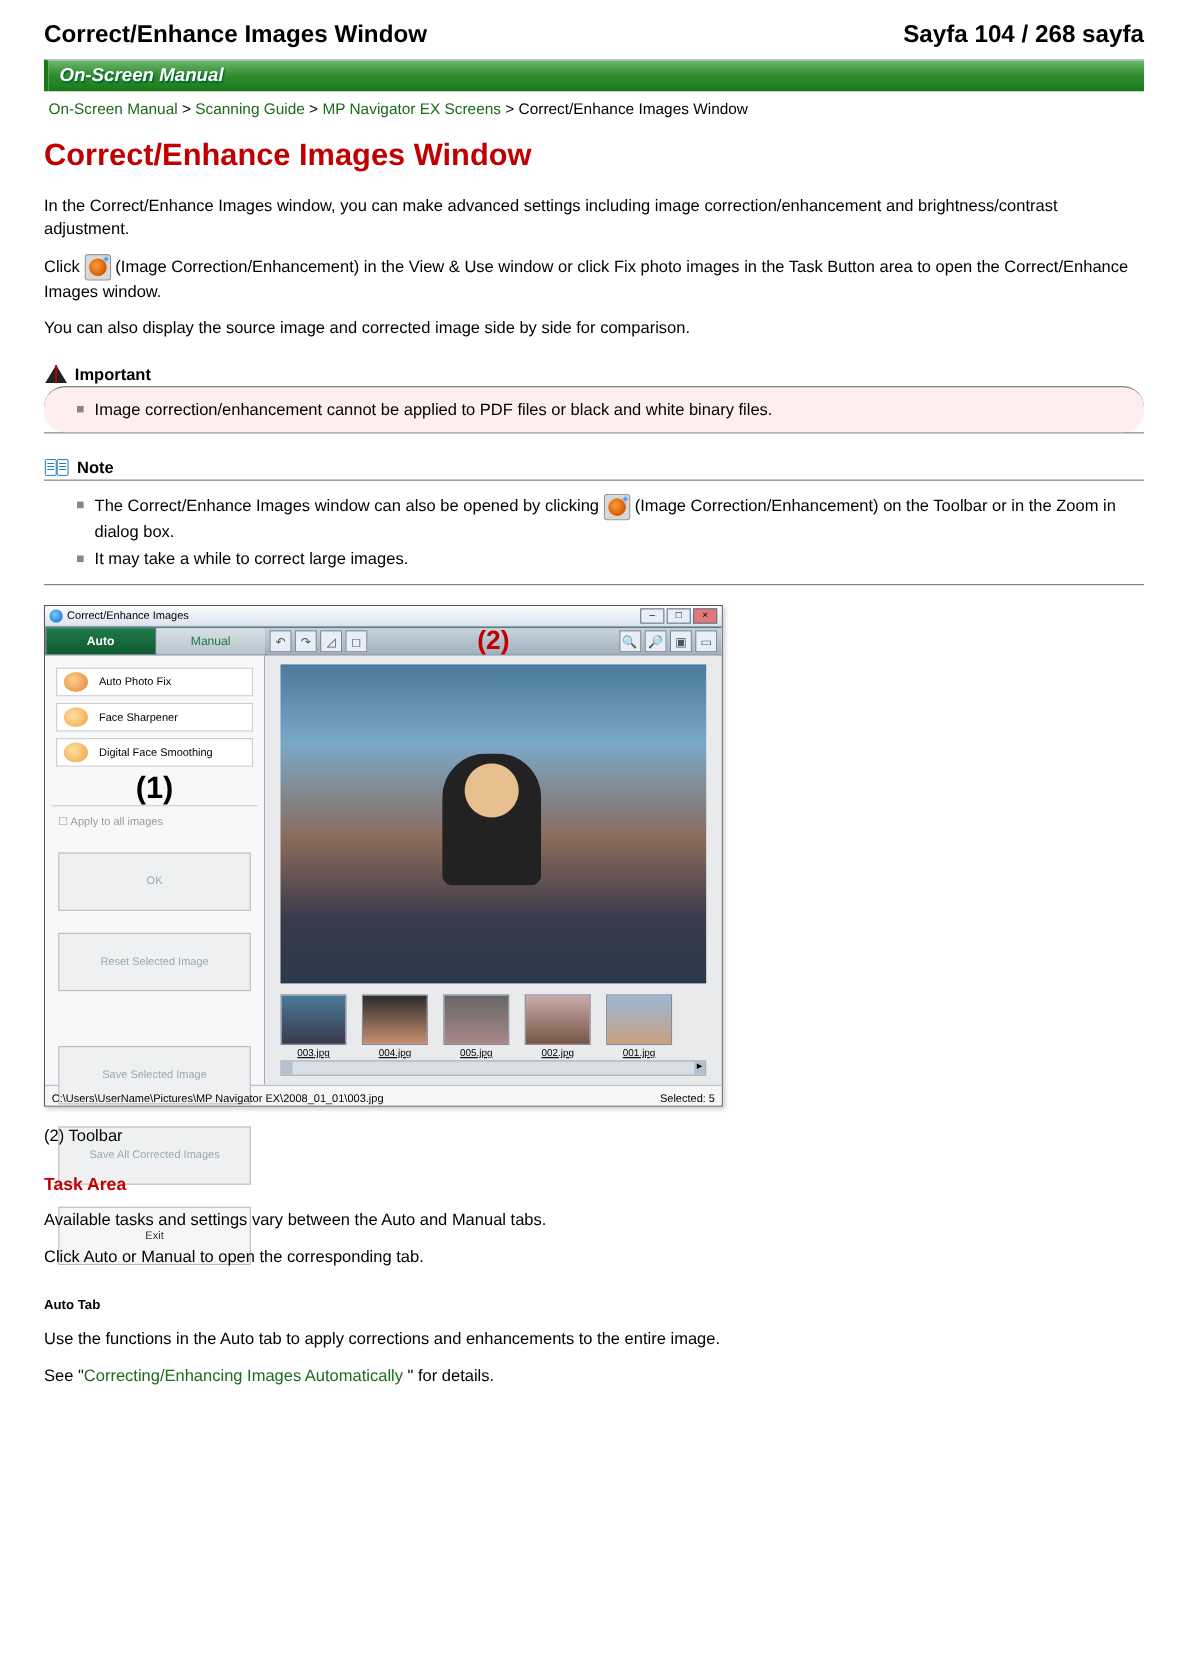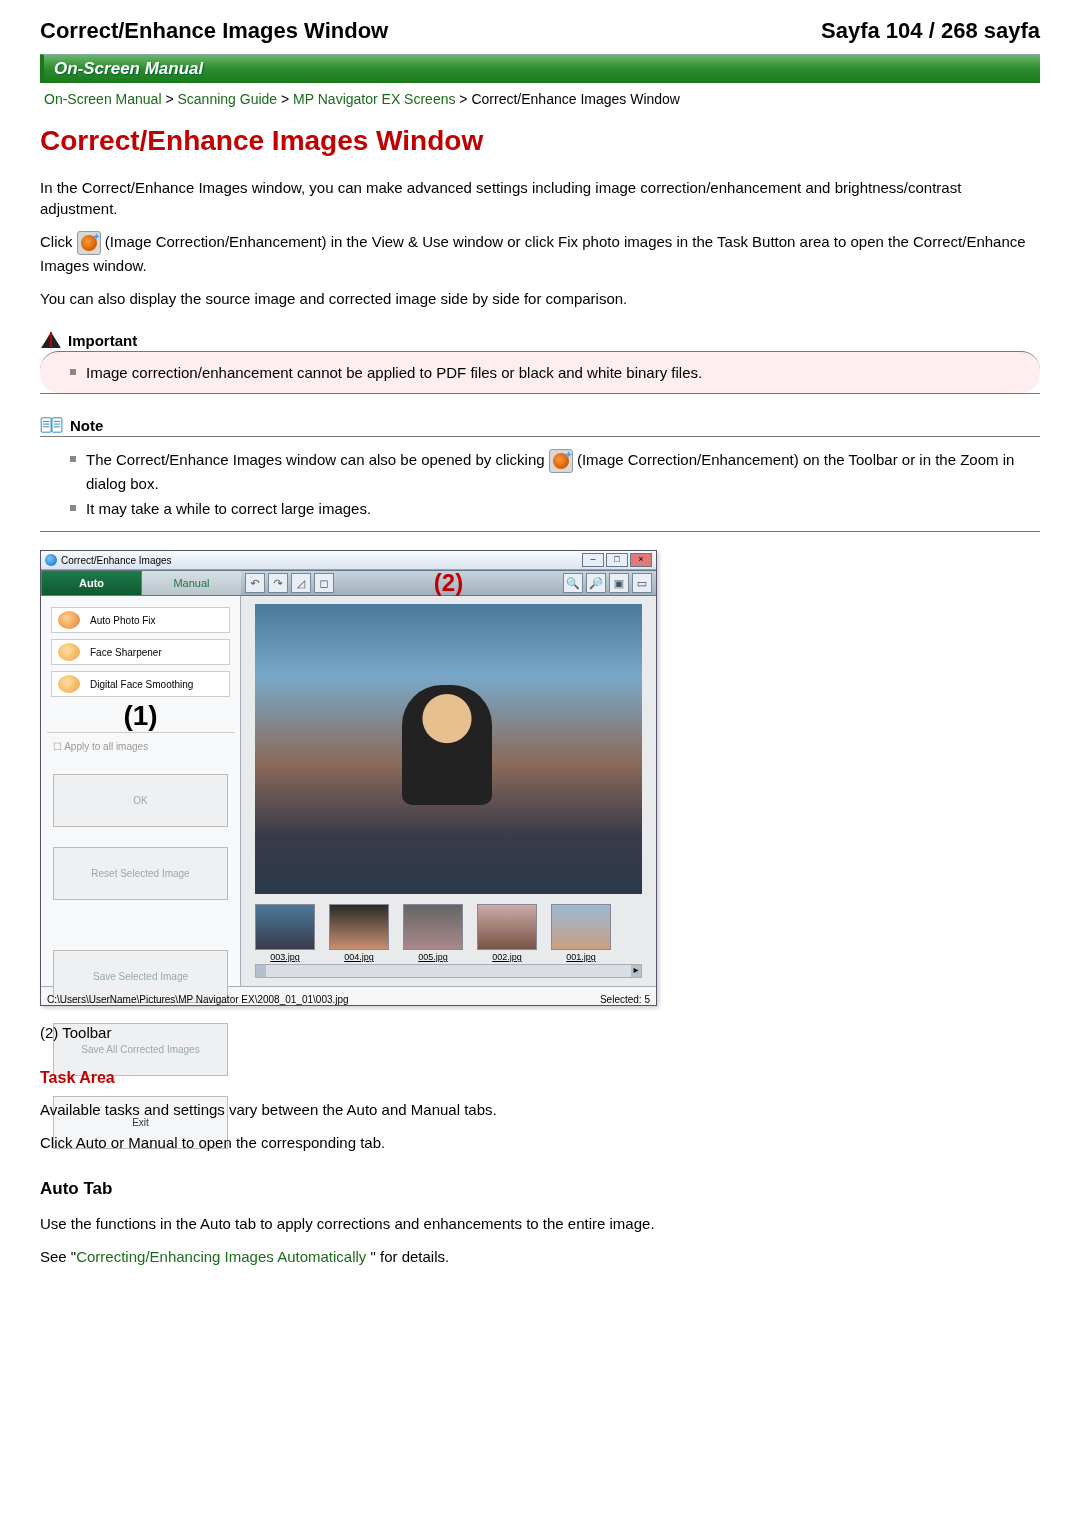--- a/index.html
+++ b/index.html
@@ -341,21 +341,21 @@
     border-top: 1px solid #aab;
     display: flex;
     align-items: flex-end;
     font-size: 10px;
     padding: 0 6px;
   }
   .statusbar .right { margin-left: auto; }
 
   .section-label { margin: 6px 0; }
   h3.red { color: #c00000; font-size: 16px; margin: 28px 0 8px 0; }
-  h3.black { color: #000; font-size: 17px; margin: 26px 0 14px 0; }
+  h3.black { color: #000; font-size: 12px; margin: 26px 0 14px 0; }
   a.body-link { color: #1a6b1a; text-decoration: none; }
 </style>
 </head>
 <body>
 
 <div class="page">
 
   <div class="header-row">
     <div>Correct/Enhance Images Window</div>
     <div>Sayfa 104 / 268 sayfa</div>

